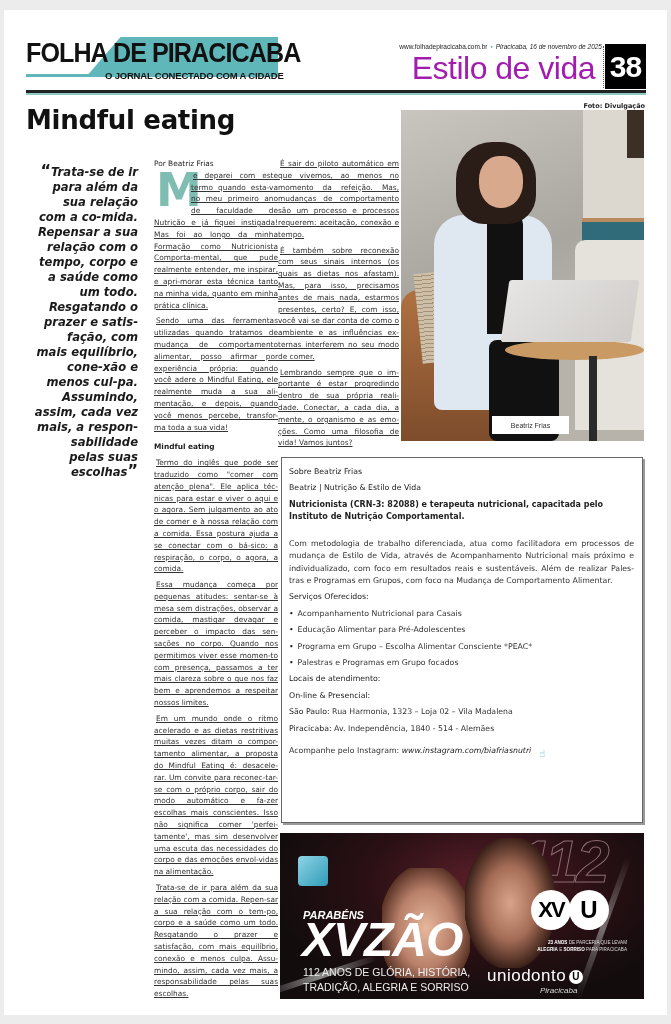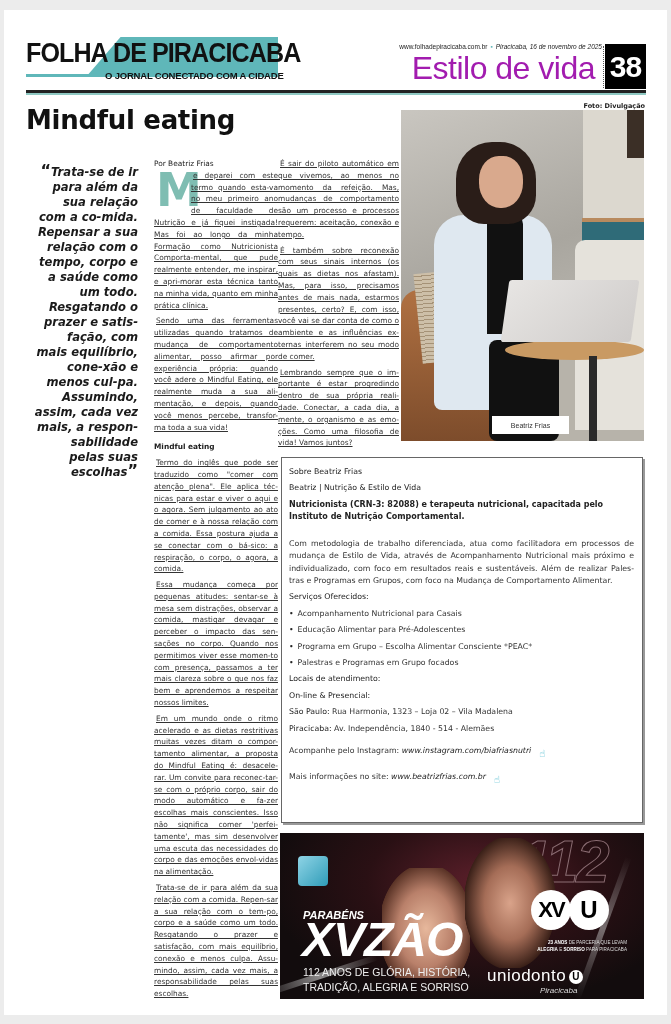--- a/index.html
+++ b/index.html
@@ -223,21 +223,20 @@
       <li>Programa em Grupo – Escolha Alimentar Consciente *PEAC*</li>
       <li>Palestras e Programas em Grupo focados</li>
     </ul>
     <div class="row b">Locais de atendimento:</div>
     <div class="row b">On-line &amp; Presencial:</div>
     <div class="row"><span class="b">São Paulo:</span> <span>Rua Harmonia, 1323 – Loja 02 – Vila Madalena</span></div>
     <div class="row"><span class="b">Piracicaba:</span> <span>Av. Independência, 1840 - 514 - Alemães</span></div>
     <div class="gap"></div>
     <div class="row"><span>Acompanhe pelo Instagram:</span> <span class="link">www.instagram.com/biafriasnutri</span><span class="touch">☝</span></div>
     <div class="gap"></div>
-    <div class="row"><span>Mais informações no site:</span> <span class="link">www.beatrizfrias.com.br</span><span class="touch">☝</span></div>
   </div>
 
   <div class="ad">
     <div class="big112">112</div>
     <div class="face1"></div>
     <div class="face2"></div>
     <div class="streak1"></div>
     <div class="streak2"></div>
     <div class="badge"></div>
     <div class="parabens">PARABÉNS</div>

